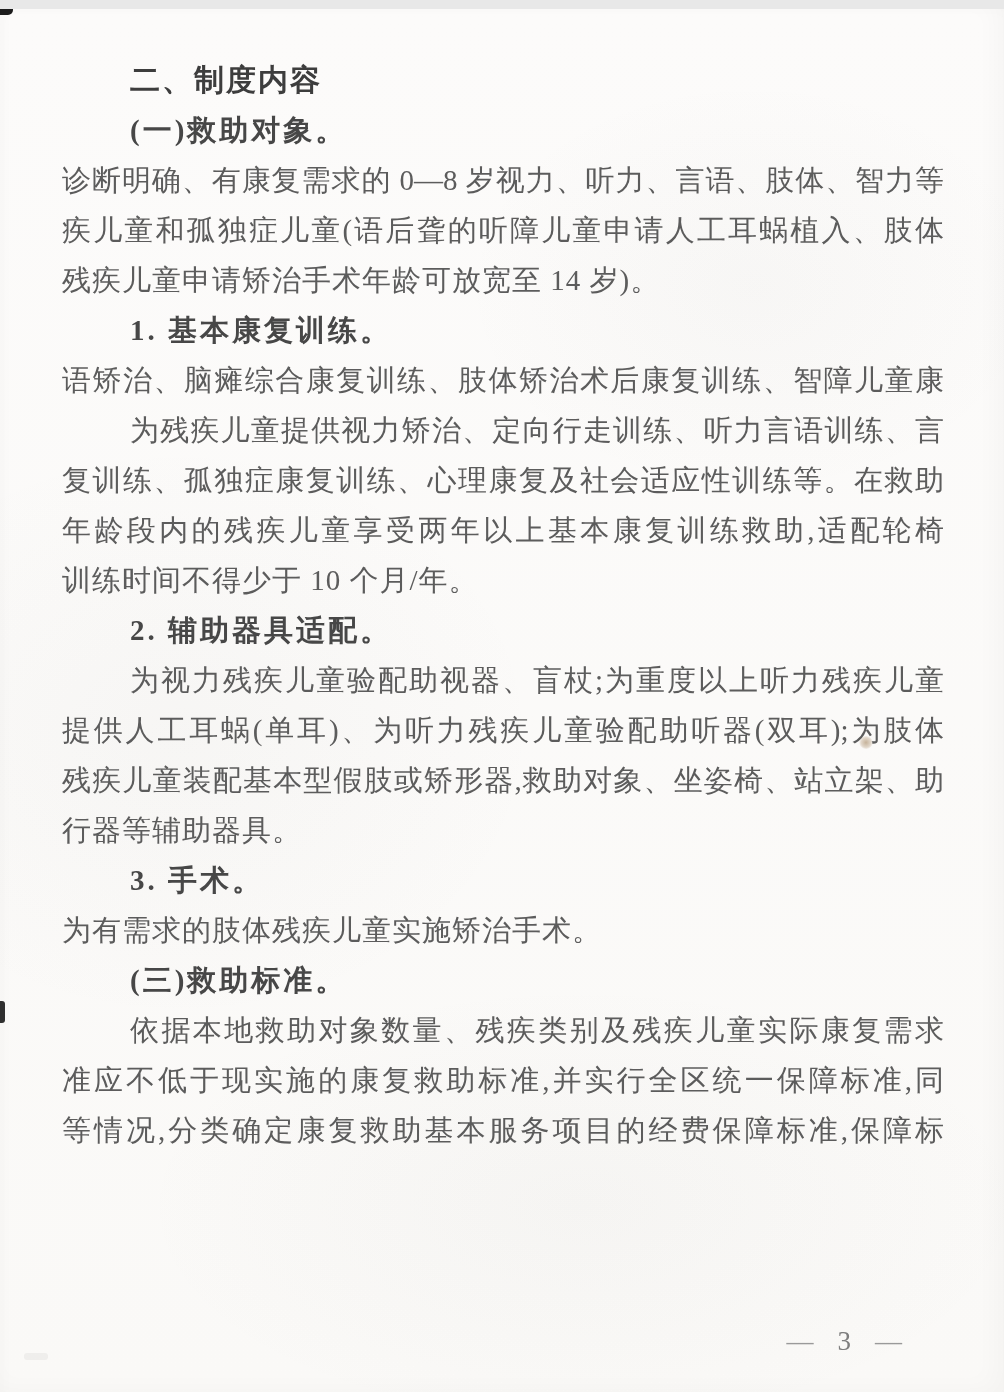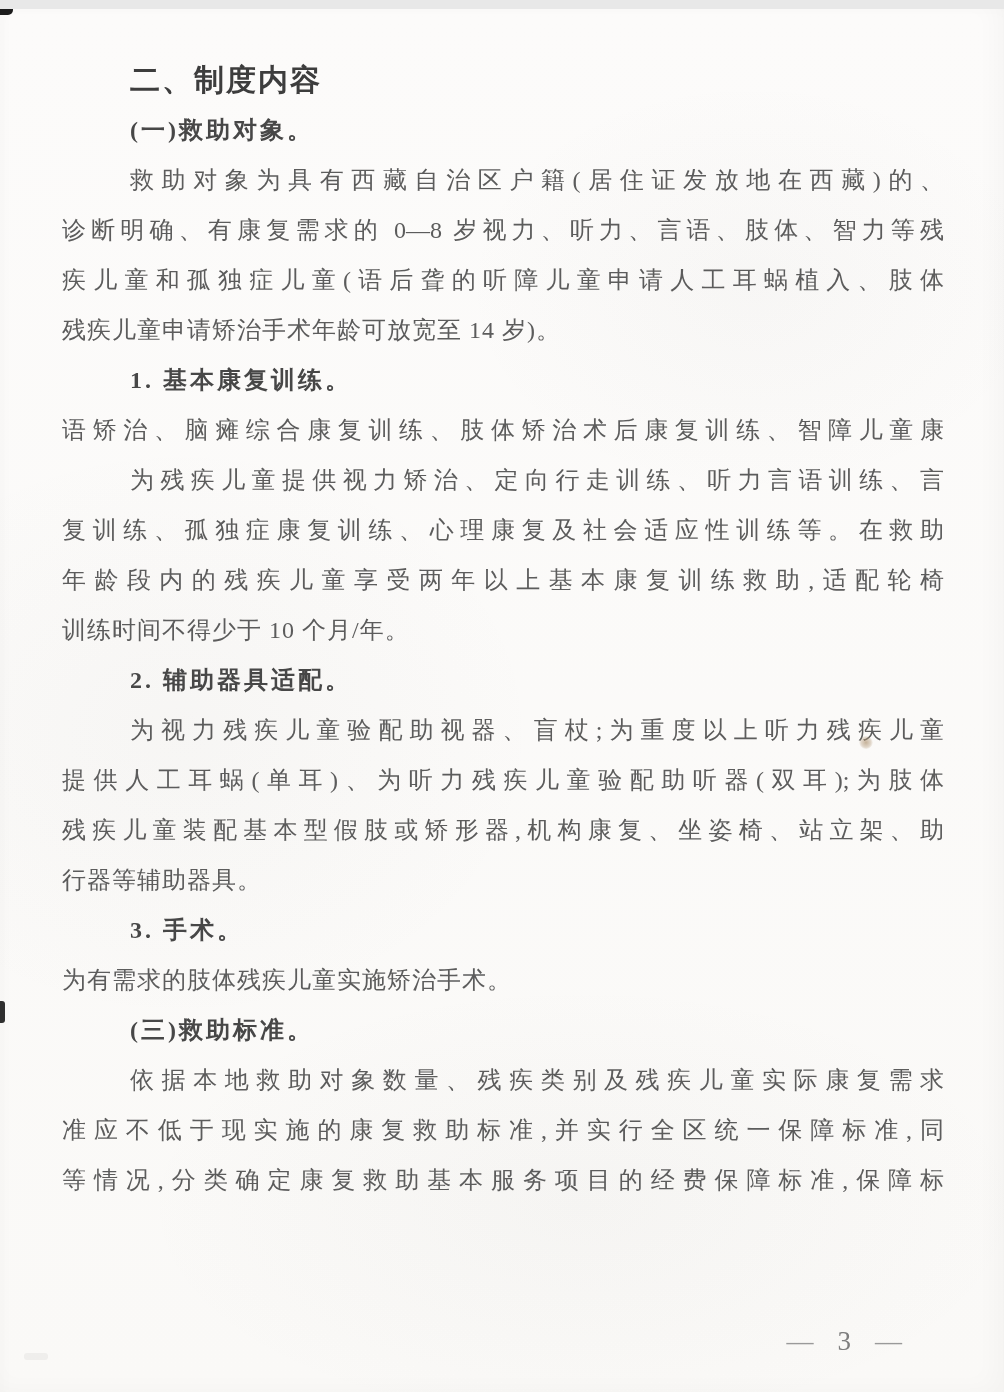--- a/index.html
+++ b/index.html
@@ -23,21 +23,21 @@
   }
   .content {
     position: absolute;
     left: 62px;
     top: 46px;
     width: 882px;
   }
   .line {
     height: 50px;
     line-height: 50px;
-    font-size: 24px;
+    font-size: 29px;
     color: #5c5c5c;
     overflow: hidden;
     white-space: normal;
     font-family: Liberation Serif, serif;
   }
   .line.heading {
     font-family: "Liberation Sans", sans-serif;
     font-weight: bold;
     font-size: 30px;
     color: #3d3d3d;
@@ -99,34 +99,33 @@
   }
 </style>
 </head>
 <body>
 
 <div class="page">
 
   <div class="content" id="doc-lines">
       <div class="line heading indent">二、制度内容</div>
       <div class="line subheading indent">(一)救助对象。</div>
-      <div class="line body indent justify">救助对象为具有西藏自治区户籍(居住证发放地在西藏)的、</div>
       <div class="line body justify">诊断明确、有康复需求的 0—8 岁视力、听力、言语、肢体、智力等残</div>
       <div class="line body justify">疾儿童和孤独症儿童(语后聋的听障儿童申请人工耳蜗植入、肢体</div>
       <div class="line body">残疾儿童申请矫治手术年龄可放宽至 14 岁)。</div>
       <div class="line subheading indent">1. 基本康复训练。</div>
       <div class="line body justify">语矫治、脑瘫综合康复训练、肢体矫治术后康复训练、智障儿童康</div>
       <div class="line body indent justify">为残疾儿童提供视力矫治、定向行走训练、听力言语训练、言</div>
       <div class="line body justify">复训练、孤独症康复训练、心理康复及社会适应性训练等。在救助</div>
       <div class="line body justify">年龄段内的残疾儿童享受两年以上基本康复训练救助,适配轮椅</div>
       <div class="line body">训练时间不得少于 10 个月/年。</div>
       <div class="line subheading indent">2. 辅助器具适配。</div>
       <div class="line body indent justify">为视力残疾儿童验配助视器、盲杖;为重度以上听力残疾儿童</div>
       <div class="line body justify">提供人工耳蜗(单耳)、为听力残疾儿童验配助听器(双耳);为肢体</div>
-      <div class="line body justify">残疾儿童装配基本型假肢或矫形器,机构康复、坐姿椅、站立架、助</div>
+      <div class="line body justify">残疾儿童装配基本型假肢或矫形器,救助对象、坐姿椅、站立架、助</div>
       <div class="line body">行器等辅助器具。</div>
       <div class="line subheading indent">3. 手术。</div>
       <div class="line body">为有需求的肢体残疾儿童实施矫治手术。</div>
       <div class="line subheading indent">(三)救助标准。</div>
       <div class="line body indent justify">依据本地救助对象数量、残疾类别及残疾儿童实际康复需求</div>
       <div class="line body justify">准应不低于现实施的康复救助标准,并实行全区统一保障标准,同</div>
       <div class="line body justify">等情况,分类确定康复救助基本服务项目的经费保障标准,保障标</div>
     </div>
 
   <div class="page-number">

